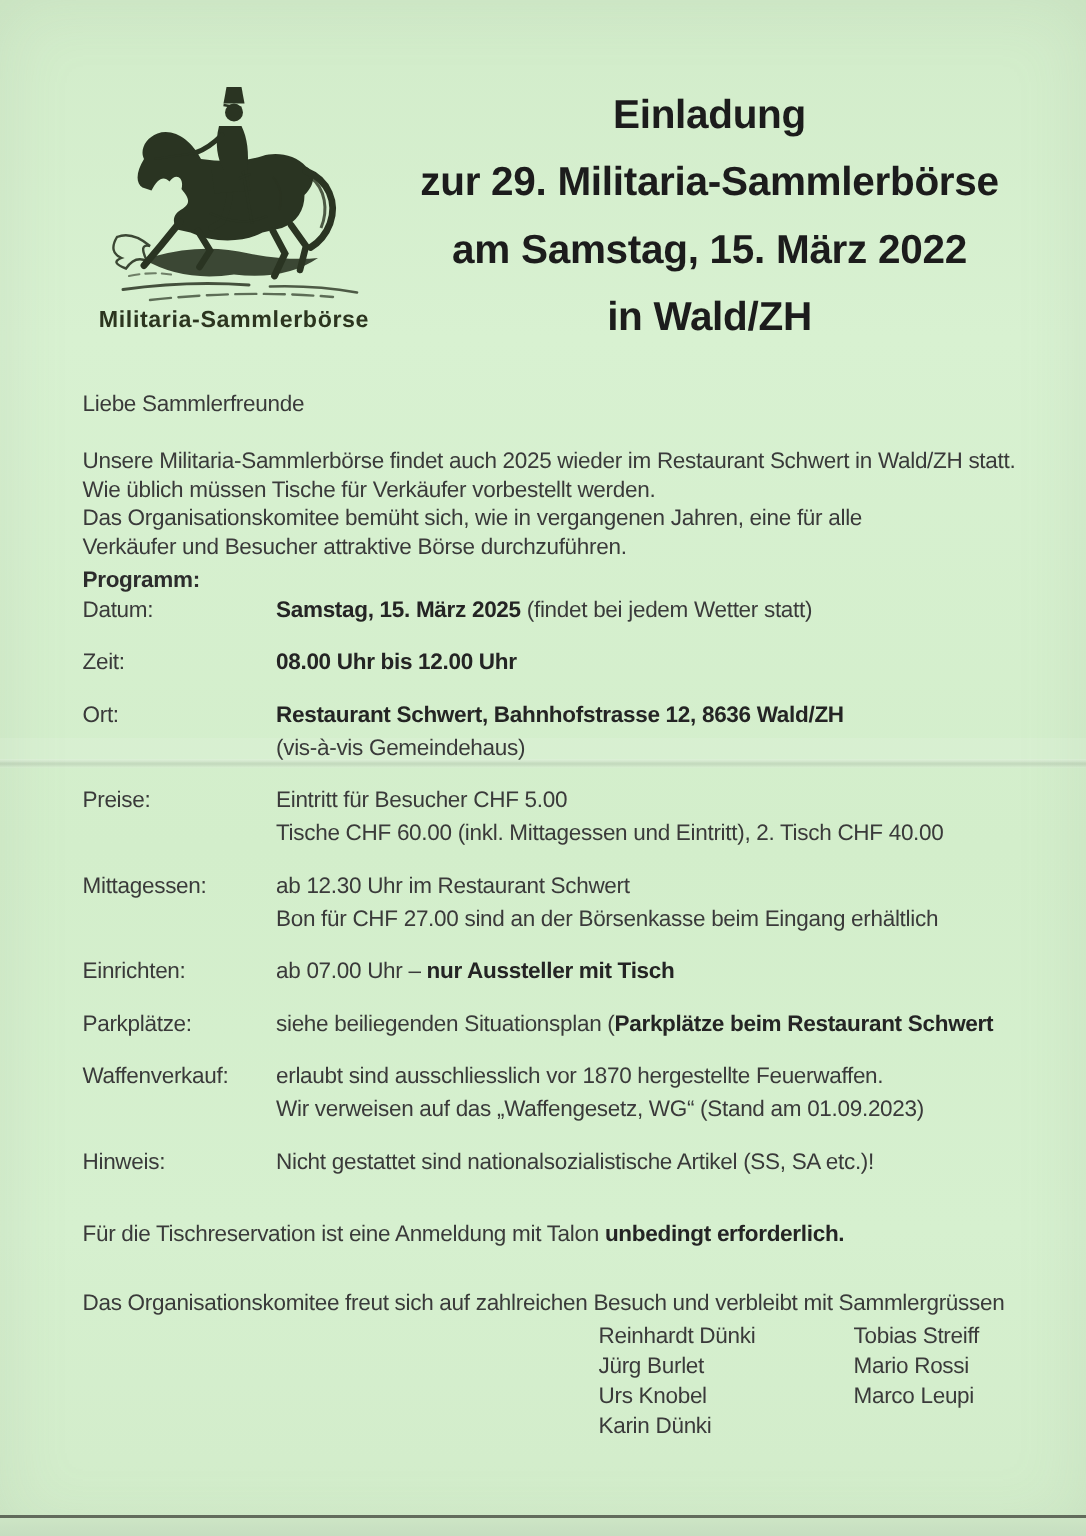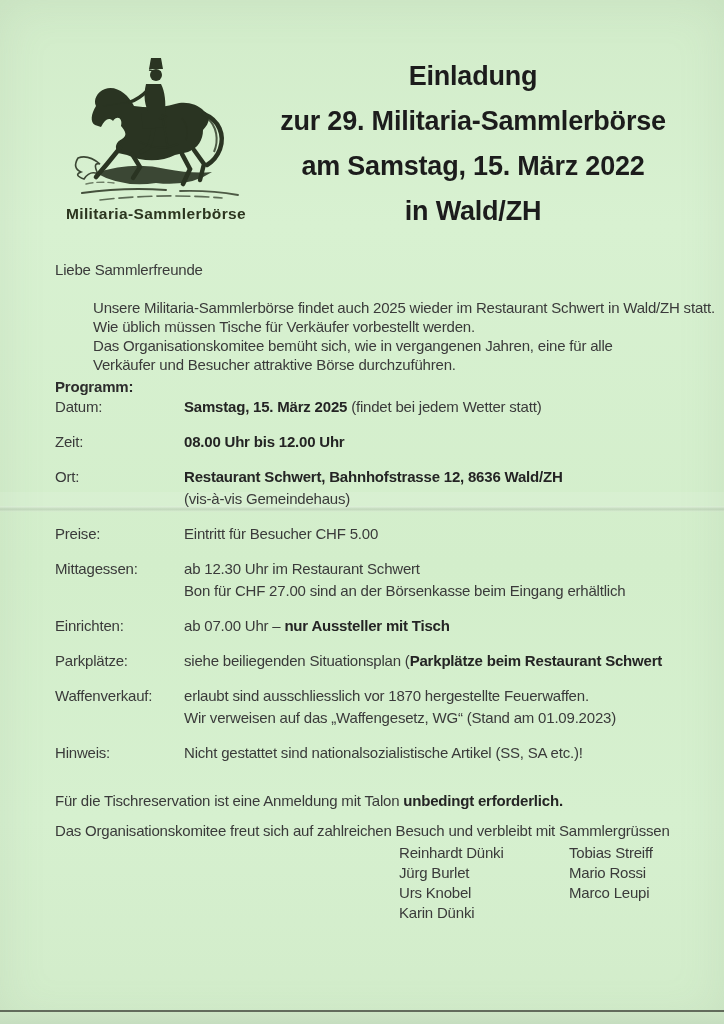--- a/index.html
+++ b/index.html
@@ -22,30 +22,30 @@
   
   .logo-art{position:absolute;left:70px;top:56px;width:180px;height:150px;}
   .logo-caption{position:absolute;left:58px;top:201px;width:196px;text-align:center;
     font-weight:bold;font-size:15.5px;line-height:25px;color:#2c351f;letter-spacing:.4px;}
   .title{position:absolute;left:235px;top:54px;width:476px;text-align:center;
     font-size:27px;font-weight:bold;line-height:45px;color:#1c1c1c;letter-spacing:-.2px;white-space:nowrap;}
   
   .content{position:absolute;left:55px;top:260px;width:660px;font-size:15px;letter-spacing:-.2px;}
   .greeting{line-height:19px;}
   .intro{margin-top:19px;}
-  .intro div{line-height:19px;white-space:nowrap;margin-left:38px;}
+  .intro div{line-height:19px;white-space:nowrap;}
   .prog-heading{margin-top:3px;line-height:19px;font-weight:bold;color:#2c2c2c;}
   .prog-rows{}
   .prow{display:flex;margin-bottom:13px;}
   .plabel{width:129px;flex:none;line-height:22px;}
   .pval{flex:1;}
   .pval .line{line-height:22px;height:22px;white-space:nowrap;}
   b,.b{font-weight:bold;color:#242424;}
   .reservation{margin-top:26px;line-height:22px;white-space:nowrap;}
-  .committee{margin-top:8px;line-height:22px;white-space:nowrap;}
+  .committee{margin-top:24px;line-height:22px;white-space:nowrap;}
   .signatures{position:relative;margin-top:1px;height:86px;}
   .sig-col{position:absolute;top:0;}
   .sig-col div{line-height:20px;white-space:nowrap;}
   .sig-col.c1{left:344px;}
   .sig-col.c2{left:514px;}
 </style>
 </head>
 <body>
 
 <div class="page">
@@ -139,20 +139,21 @@
           <div class="plabel">Ort:</div>
           <div class="pval">
             <div class="line"><b>Restaurant Schwert, Bahnhofstrasse 12, 8636 Wald/ZH</b></div>
             <div class="line"><span>(vis-à-vis Gemeindehaus)</span></div>
           </div>
         </div>
         <div class="prow">
           <div class="plabel">Preise:</div>
           <div class="pval">
             <div class="line"><span>Eintritt für Besucher CHF 5.00</span></div>
+            <div class="line"><span>Tische CHF 60.00 (inkl. Mittagessen und Eintritt), 2. Tisch CHF 40.00</span></div>
           </div>
         </div>
         <div class="prow">
           <div class="plabel">Mittagessen:</div>
           <div class="pval">
             <div class="line"><span>ab 12.30 Uhr im Restaurant Schwert</span></div>
             <div class="line"><span>Bon für CHF 27.00 sind an der Börsenkasse beim Eingang erhältlich</span></div>
           </div>
         </div>
         <div class="prow">

